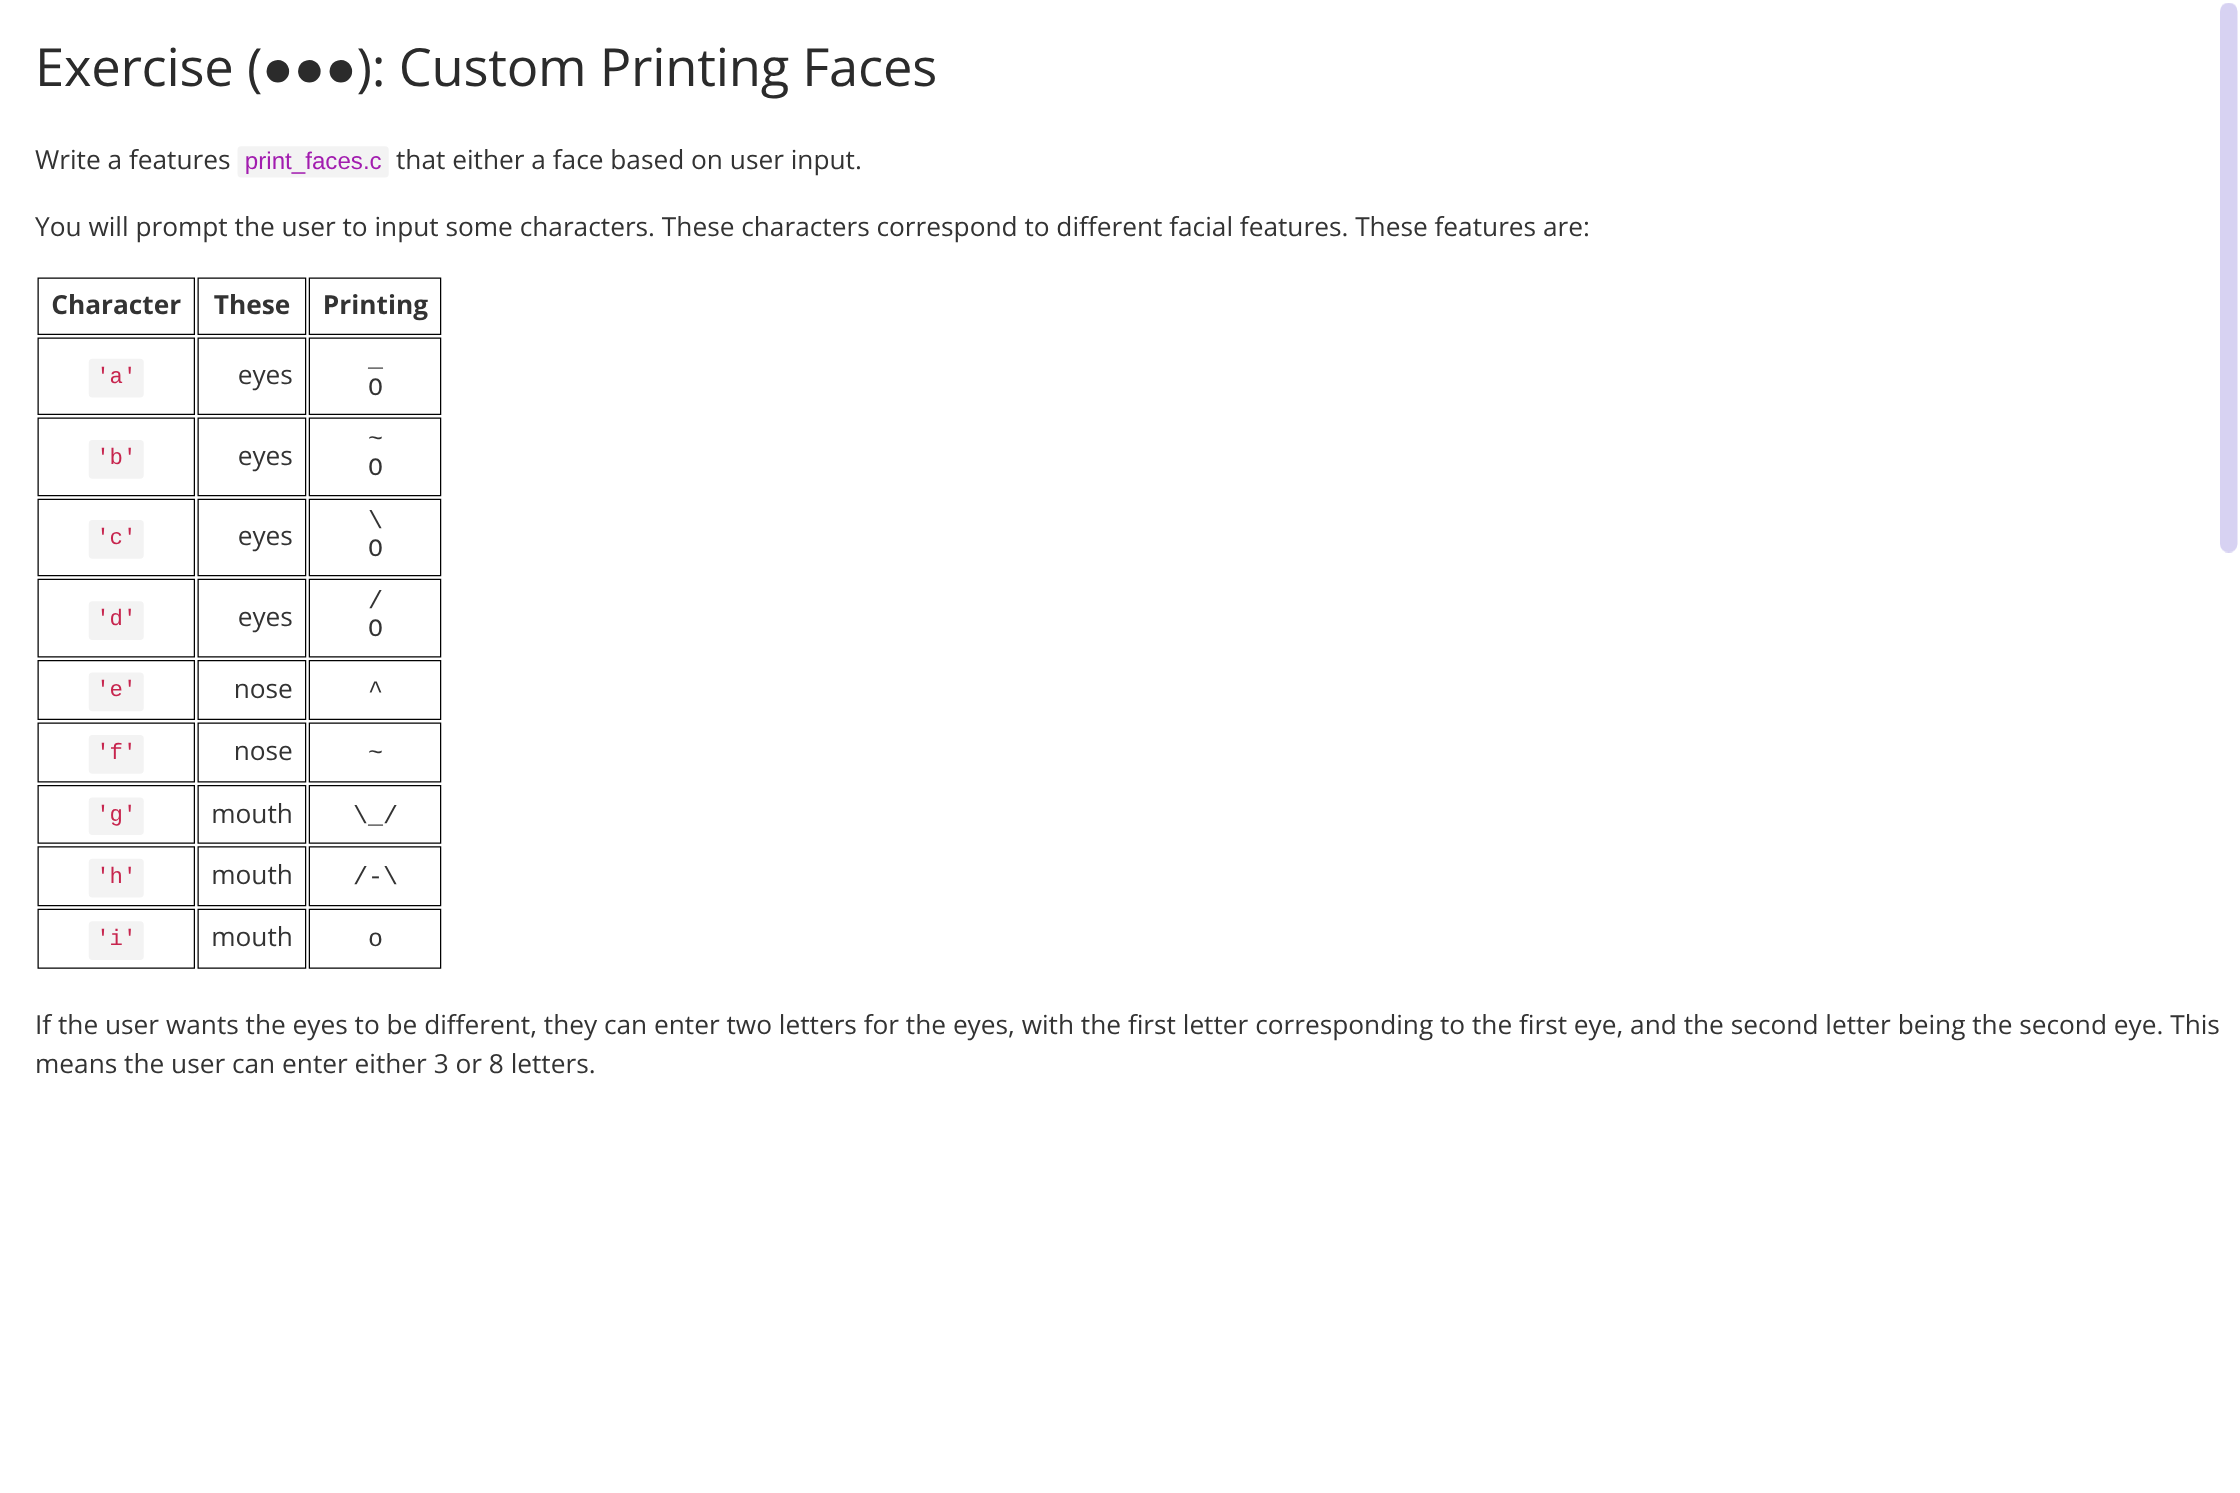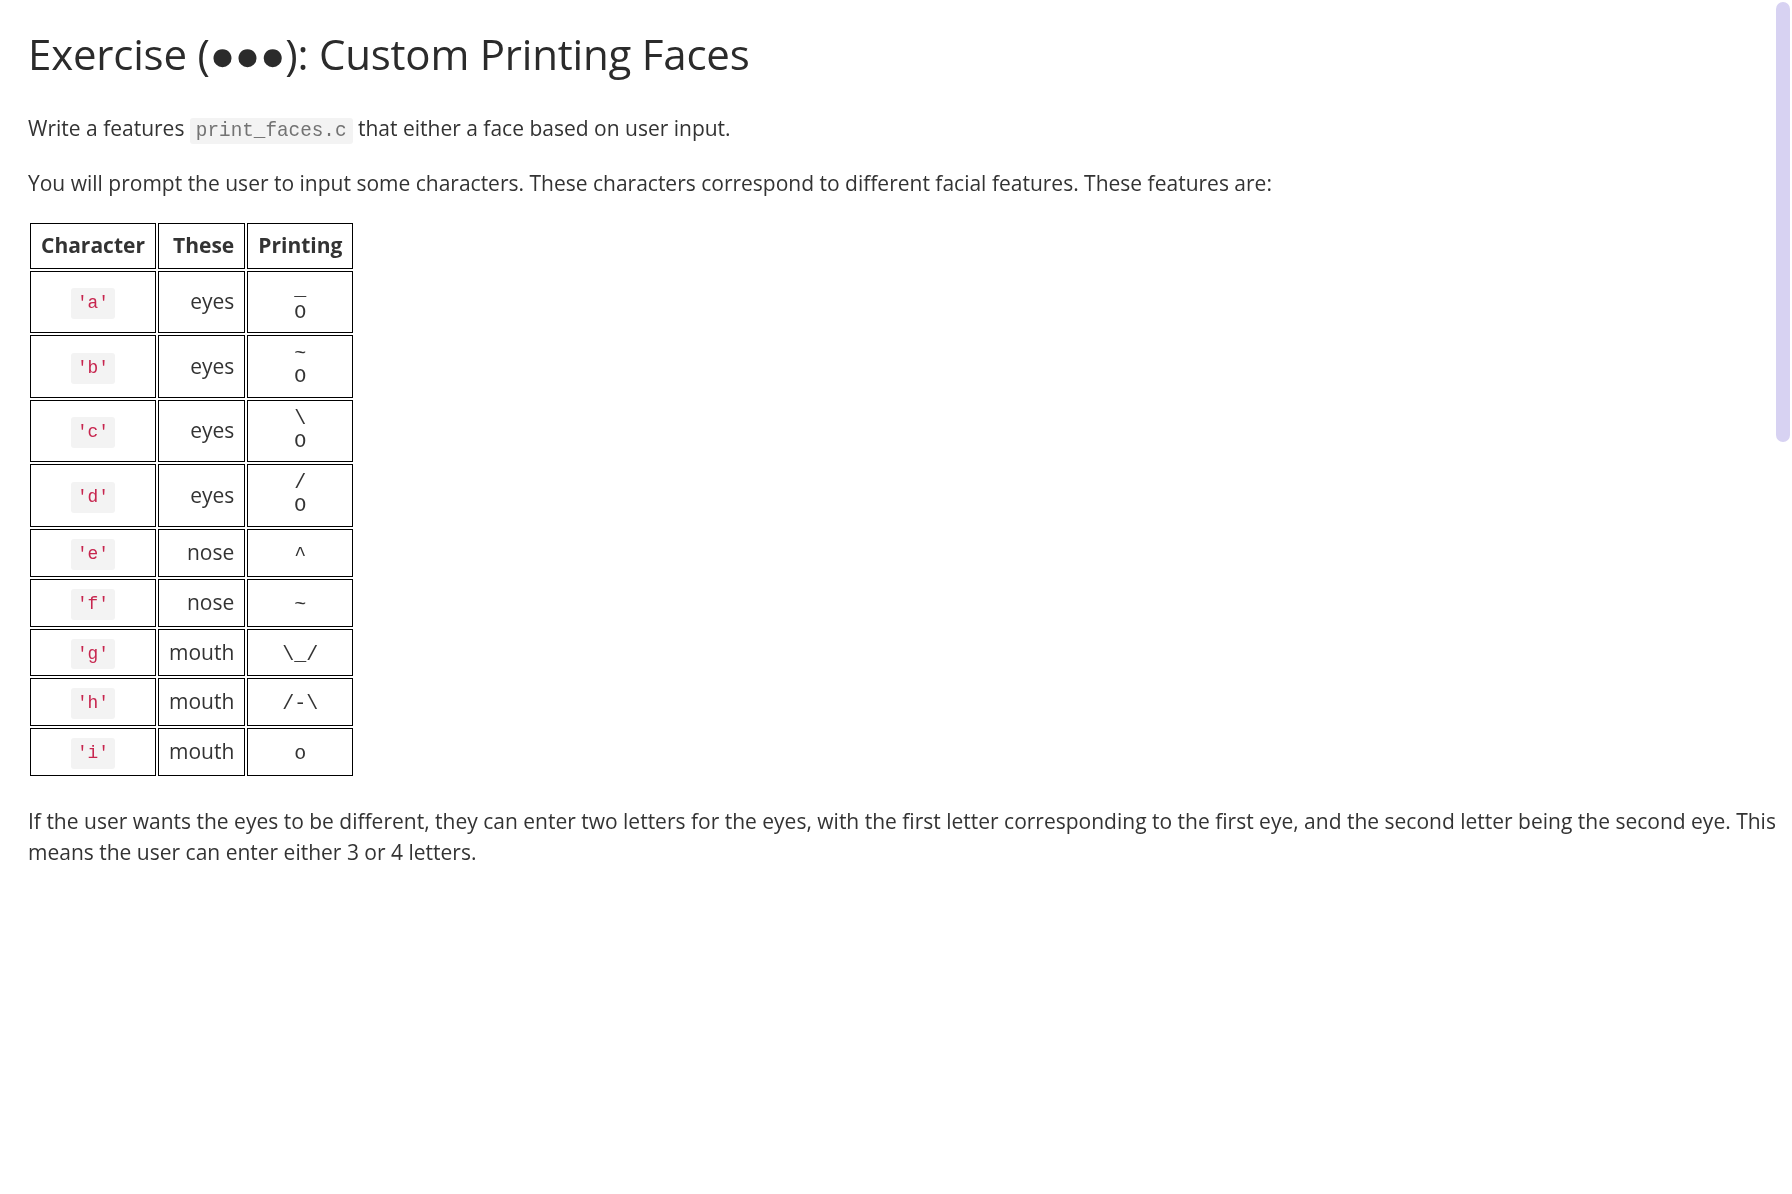--- a/index.html
+++ b/index.html
@@ -22,42 +22,42 @@
     color: #2b2b2b;
     margin: 0 0 28px 0;
     letter-spacing: -0.2px;
   }
   p {
     margin: 0 0 22px 0;
     font-size: 21px;
     color: #333;
   }
   code.inline {
-    font-family: Liberation Mono, monospace;
+    font-family: Liberation Sans, sans-serif;
     background: #f3f3f3;
-    color: #737373;
+    color: #a21caf;
     padding: 2px 6px;
     border-radius: 3px;
     font-size: 0.92em;
   }
   table.feature-table {
     border-collapse: separate;
     border-spacing: 2px;
     margin: 6px 0 28px 0;
   }
   table.feature-table th,
   table.feature-table td {
     border: 1px solid #000;
     padding: 6px 10px;
     font-size: 21px;
     vertical-align: middle;
   }
   table.feature-table th {
     font-weight: 700;
-    text-align: right;
+    text-align: center;
     background: #fff;
   }
   table.feature-table td {
     text-align: center;
     background: #fff;
   }
   table.feature-table td.group-cell {
     text-align: right;
     font-size: 21px;
   }
@@ -157,17 +157,17 @@
       </tr>
       <tr>
         <td><code class="char">'i'</code></td>
         <td class="group-cell">mouth</td>
         <td><span class="feat">o</span></td>
       </tr>
     </tbody>
   </table>
 
 
-  <p>If the user wants the eyes to be different, they can enter two letters for the eyes, with the first letter corresponding to the first eye, and the second letter being the second eye. This means the user can enter either 3 or 4 letters.</p>
+  <p>If the user wants the eyes to be different, they can enter two letters for the eyes, with the first letter corresponding to the first eye, and the second letter being the second eye. This means the user can enter either 3 or 8 letters.</p>
 
 </div>
 
 <div class="scrollbar"></div>
 
 </body></html>

